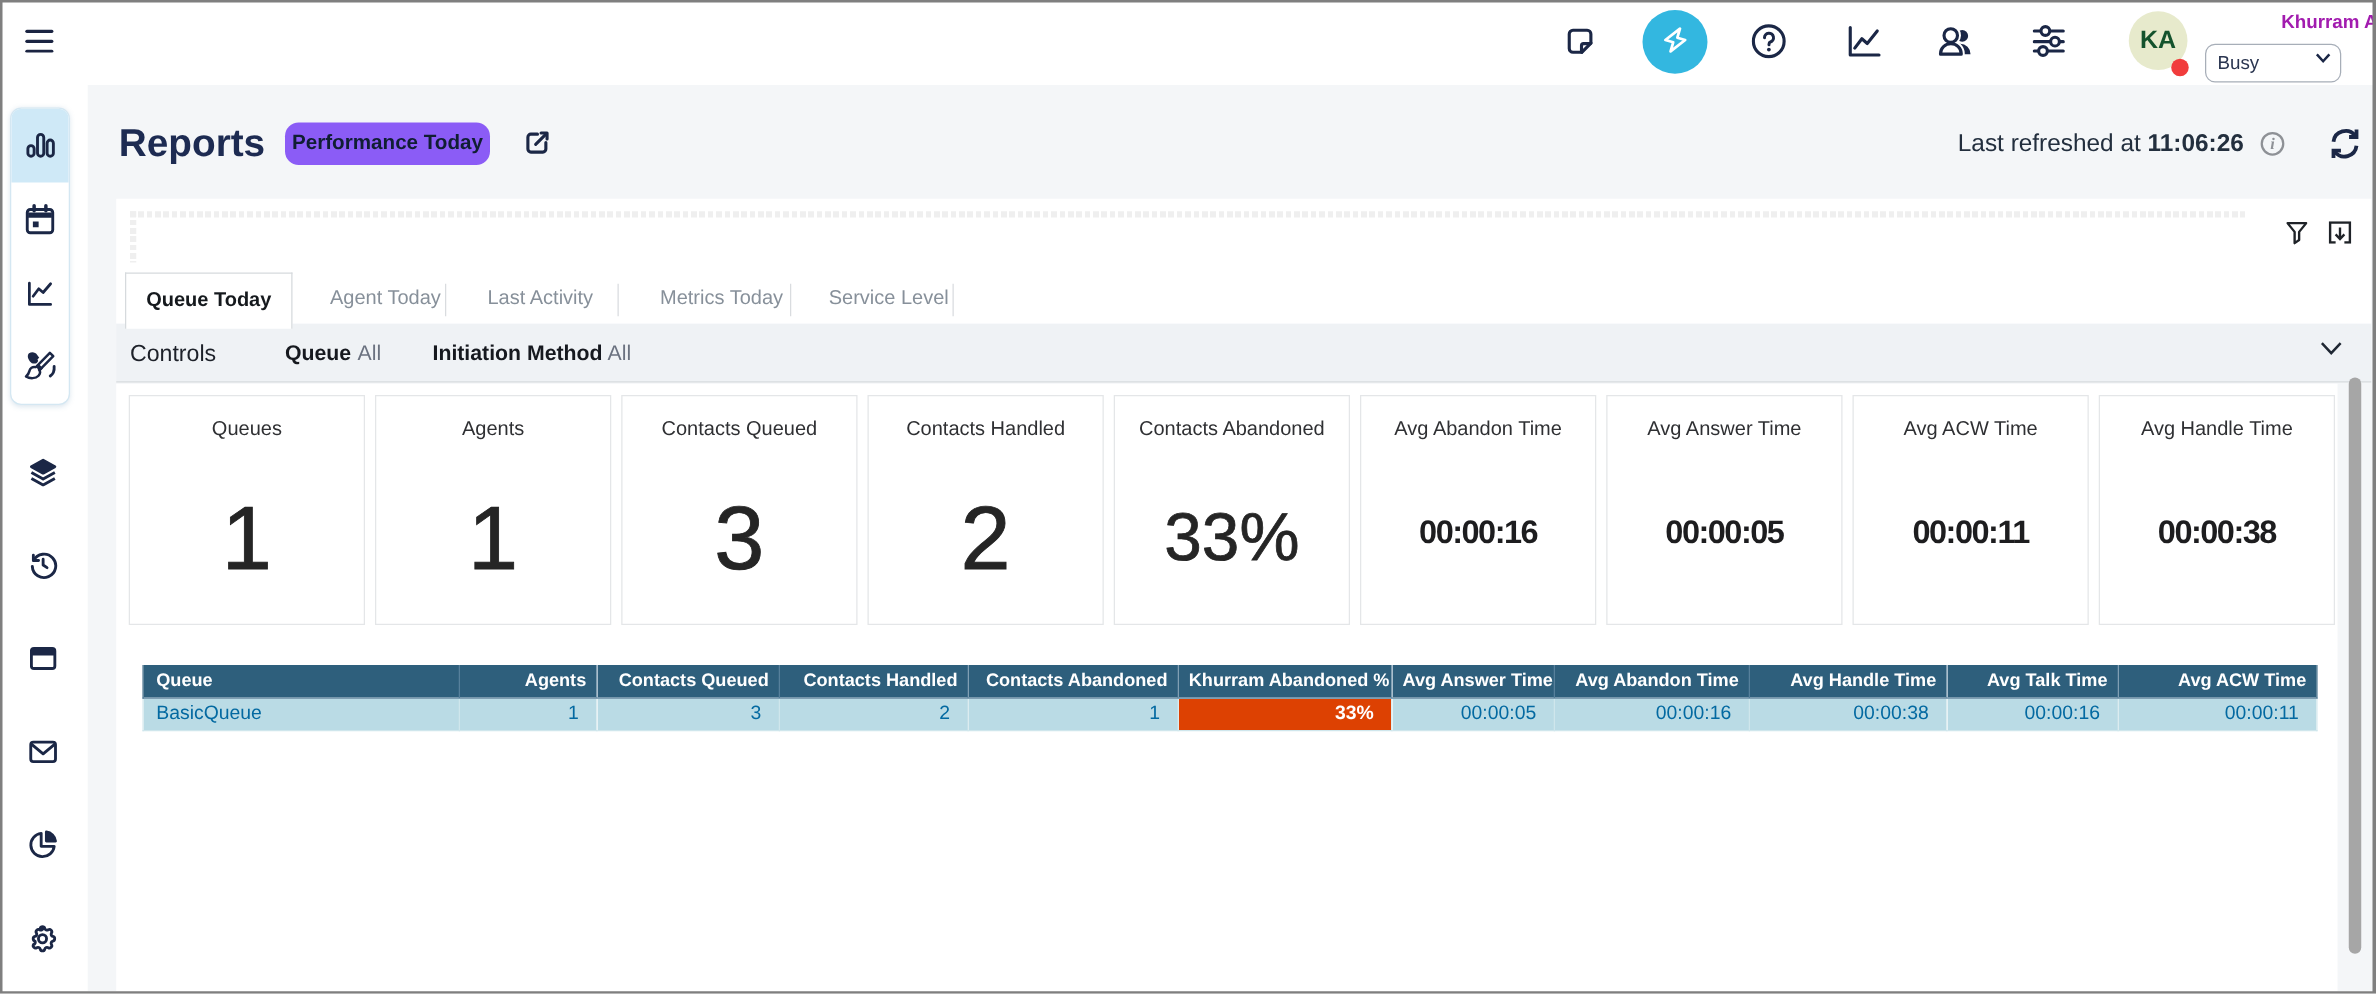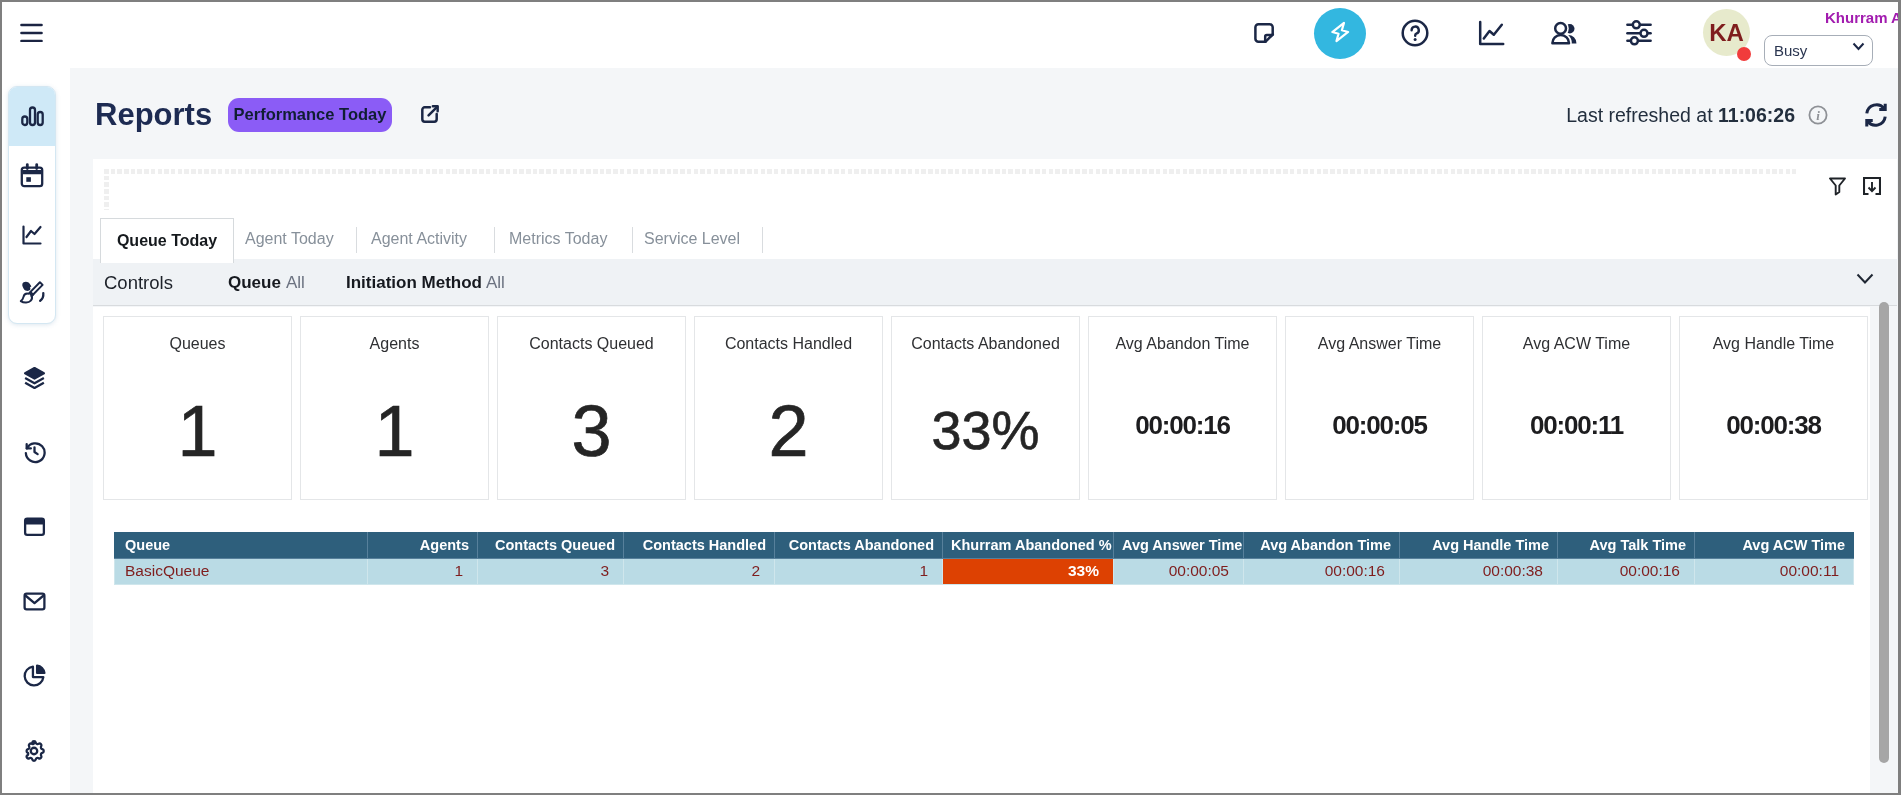--- a/index.html
+++ b/index.html
@@ -36,47 +36,47 @@
   #lowersec { position:absolute; left:93px; top:307px; width:1777px; height:486px; background:#fff; }
 
   
   .dotrow { position:absolute; left:104px; top:169px; width:1692px; height:4.5px;
      background-image:repeating-linear-gradient(to right, #efefef 0 4.5px, transparent 4.5px 6.7px); }
   .dotcol { position:absolute; left:104px; top:169px; width:4.5px; height:41px;
      background-image:repeating-linear-gradient(to bottom, #efefef 0 4.5px, transparent 4.5px 6.7px); }
 
   
   #tabactive { position:absolute; left:100px; top:218px; width:134px; height:45px; background:#fff; border:1px solid #d6dadd; border-bottom:none; z-index:5; display:flex; align-items:center; justify-content:center; font-size:16px; font-weight:bold; color:#15191d; }
-  .tab { position:absolute; top:218px; height:41px; display:flex; align-items:center; font-size:16px; color:#87909a; white-space:nowrap; }
+  .tab { position:absolute; top:218px; height:41px; display:flex; align-items:center; font-size:16px; color:#87909a; white-space:nowrap;margin-left:19px; }
   .tabsep { position:absolute; top:227px; height:26px; width:1px; background:#d9dcdf; }
 
   
   .ctl { position:absolute; top:272px; font-size:18.5px; color:#1d2129; }
   .ctlb { position:absolute; top:273px; font-size:17px; font-weight:bold; color:#16191f; }
   .ctlg { position:absolute; top:273px; font-size:17px; color:#6b7280; }
   #ctlchev { position:absolute; left:1856px; top:273px; }
 
   
   .mcard { position:absolute; top:316px; width:189px; height:184px; background:#fff; border:1px solid #e4e6e8; }
   .mtitle { margin-top:18px; text-align:center; font-size:16px; color:#2f3033; }
   .mnum { position:absolute; left:0; width:100%; top:73px; text-align:center; font-size:72px; font-weight:400; color:#252525; -webkit-text-stroke:0.7px #252525; }
   .mpct { position:absolute; left:0; width:100%; top:82px; text-align:center; font-size:54px; font-weight:400; color:#252525; -webkit-text-stroke:0.6px #252525; }
   .mtime { position:absolute; left:0; width:100%; top:93px; text-align:center; font-size:26px; font-weight:bold; color:#1d1d1f; letter-spacing:-1.2px; }
 
   
   #qtable { position:absolute; left:114px; top:532px; border-collapse:collapse; table-layout:fixed; width:1739px; }
   #qtable th { background:#2e5f7c; color:#fff; font-size:14.5px; font-weight:bold; height:26px; padding:0 8px; white-space:nowrap; overflow:hidden; border:1px solid #57809b; border-top:none; text-align:right; }
   #qtable th:first-child { text-align:left; padding-left:10px; border-left:1px solid #2e5f7c; }
   #qtable th:last-child { border-right:1px solid #2e5f7c; }
-  #qtable td { background:#badbe5; color:#7f1d1d; font-size:15.5px; height:26px; padding:0 14px; white-space:nowrap; overflow:hidden; border:1px solid #cfe6ec; text-align:right; }
+  #qtable td { background:#badbe5; color:#0369a1; font-size:15.5px; height:26px; padding:0 14px; white-space:nowrap; overflow:hidden; border:1px solid #cfe6ec; text-align:right; }
   #qtable td:first-child { text-align:left; padding-left:10px; }
   #qtable td.orange { background:#dd4102; color:#fff; font-weight:bold; }
 
   
-  #avatar { position:absolute; left:1703px; top:9px; width:47px; height:47px; border-radius:50%; background:#e7eacc; display:flex; align-items:center; justify-content:center; font-size:24px; font-weight:bold; color:#7f1d1d; letter-spacing:0; }
+  #avatar { position:absolute; left:1703px; top:9px; width:47px; height:47px; border-radius:50%; background:#e7eacc; display:flex; align-items:center; justify-content:center; font-size:20px; font-weight:bold; color:#14532d; letter-spacing:0; }
   #avdot { position:absolute; left:1737px; top:47px; width:14px; height:14px; border-radius:50%; background:#f13c3c; }
   #uname { position:absolute; left:1825px; top:9px; width:110px; font-size:15px; font-weight:bold; color:#a21caf; }
   #statussel { position:absolute; left:1764px; top:35px; width:109px; height:31px; border:1.4px solid #a7aeb8; border-radius:8px; background:#fff; font-size:15px; color:#2a3550; display:flex; align-items:center; padding-left:9px; }
   #statussel svg { position:absolute; right:7px; top:6px; }
 
   
   #thumb { position:absolute; left:1879px; top:302px; width:10px; height:461px; background:#a6a6a6; border-radius:5px; z-index:40; }
 </style>
 </head>
 <body>
@@ -246,21 +246,21 @@
 <svg class="abs ic" style="left:1829px;top:177px" width="17" height="19" viewBox="0 0 17 19" fill="none" stroke="#1f2328" stroke-width="1.9" stroke-linejoin="round">
   <path d="M1 1.5 H16 L10.3 8.5 V15 L6.7 17.5 V8.5 Z"></path>
 </svg>
 <svg class="abs ic" style="left:1863px;top:177px" width="18" height="18" viewBox="0 0 18 18" fill="none" stroke="#1f2328" stroke-width="2">
   <path d="M12.5 17 H17 V1 H1 V17 H5.5" stroke-width="2.1"></path>
   <path d="M9 5 V14 M5.5 10.5 L9 14.2 L12.5 10.5" stroke-width="1.9"></path>
 </svg>
 
 <div id="tabactive">Queue Today</div>
 <div class="tab" style="left:245px">Agent Today</div>
-<div class="tab" style="left:371px">Agent Activity</div>
+<div class="tab" style="left:371px">Last Activity</div>
 <div class="tab" style="left:509px">Metrics Today</div>
 <div class="tab" style="left:644px">Service Level</div>
 <div class="tabsep" style="left:356px"></div>
 <div class="tabsep" style="left:494px"></div>
 <div class="tabsep" style="left:632px"></div>
 <div class="tabsep" style="left:762px"></div>
 
 <div class="ctl" style="left:104px">Controls</div>
 <div class="ctlb" style="left:228px">Queue</div>
 <div class="ctlg" style="left:286px">All</div>

